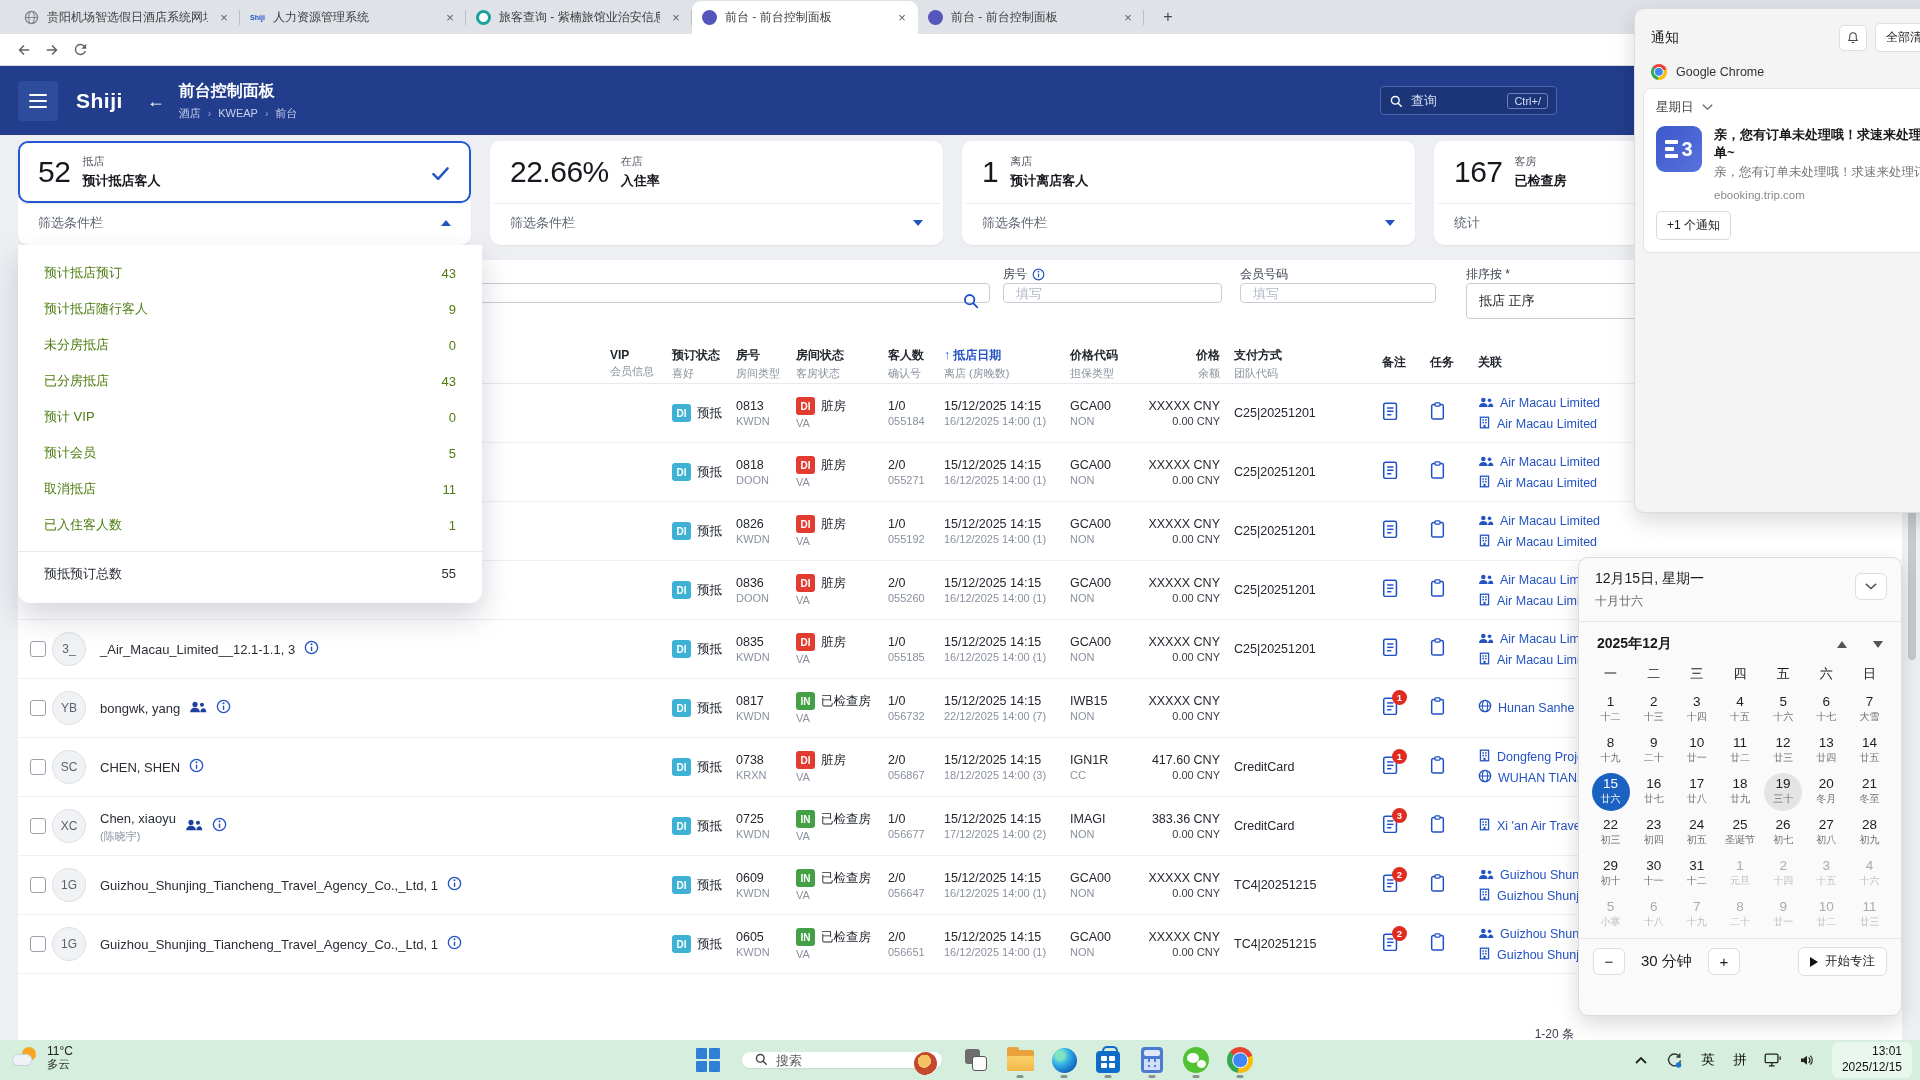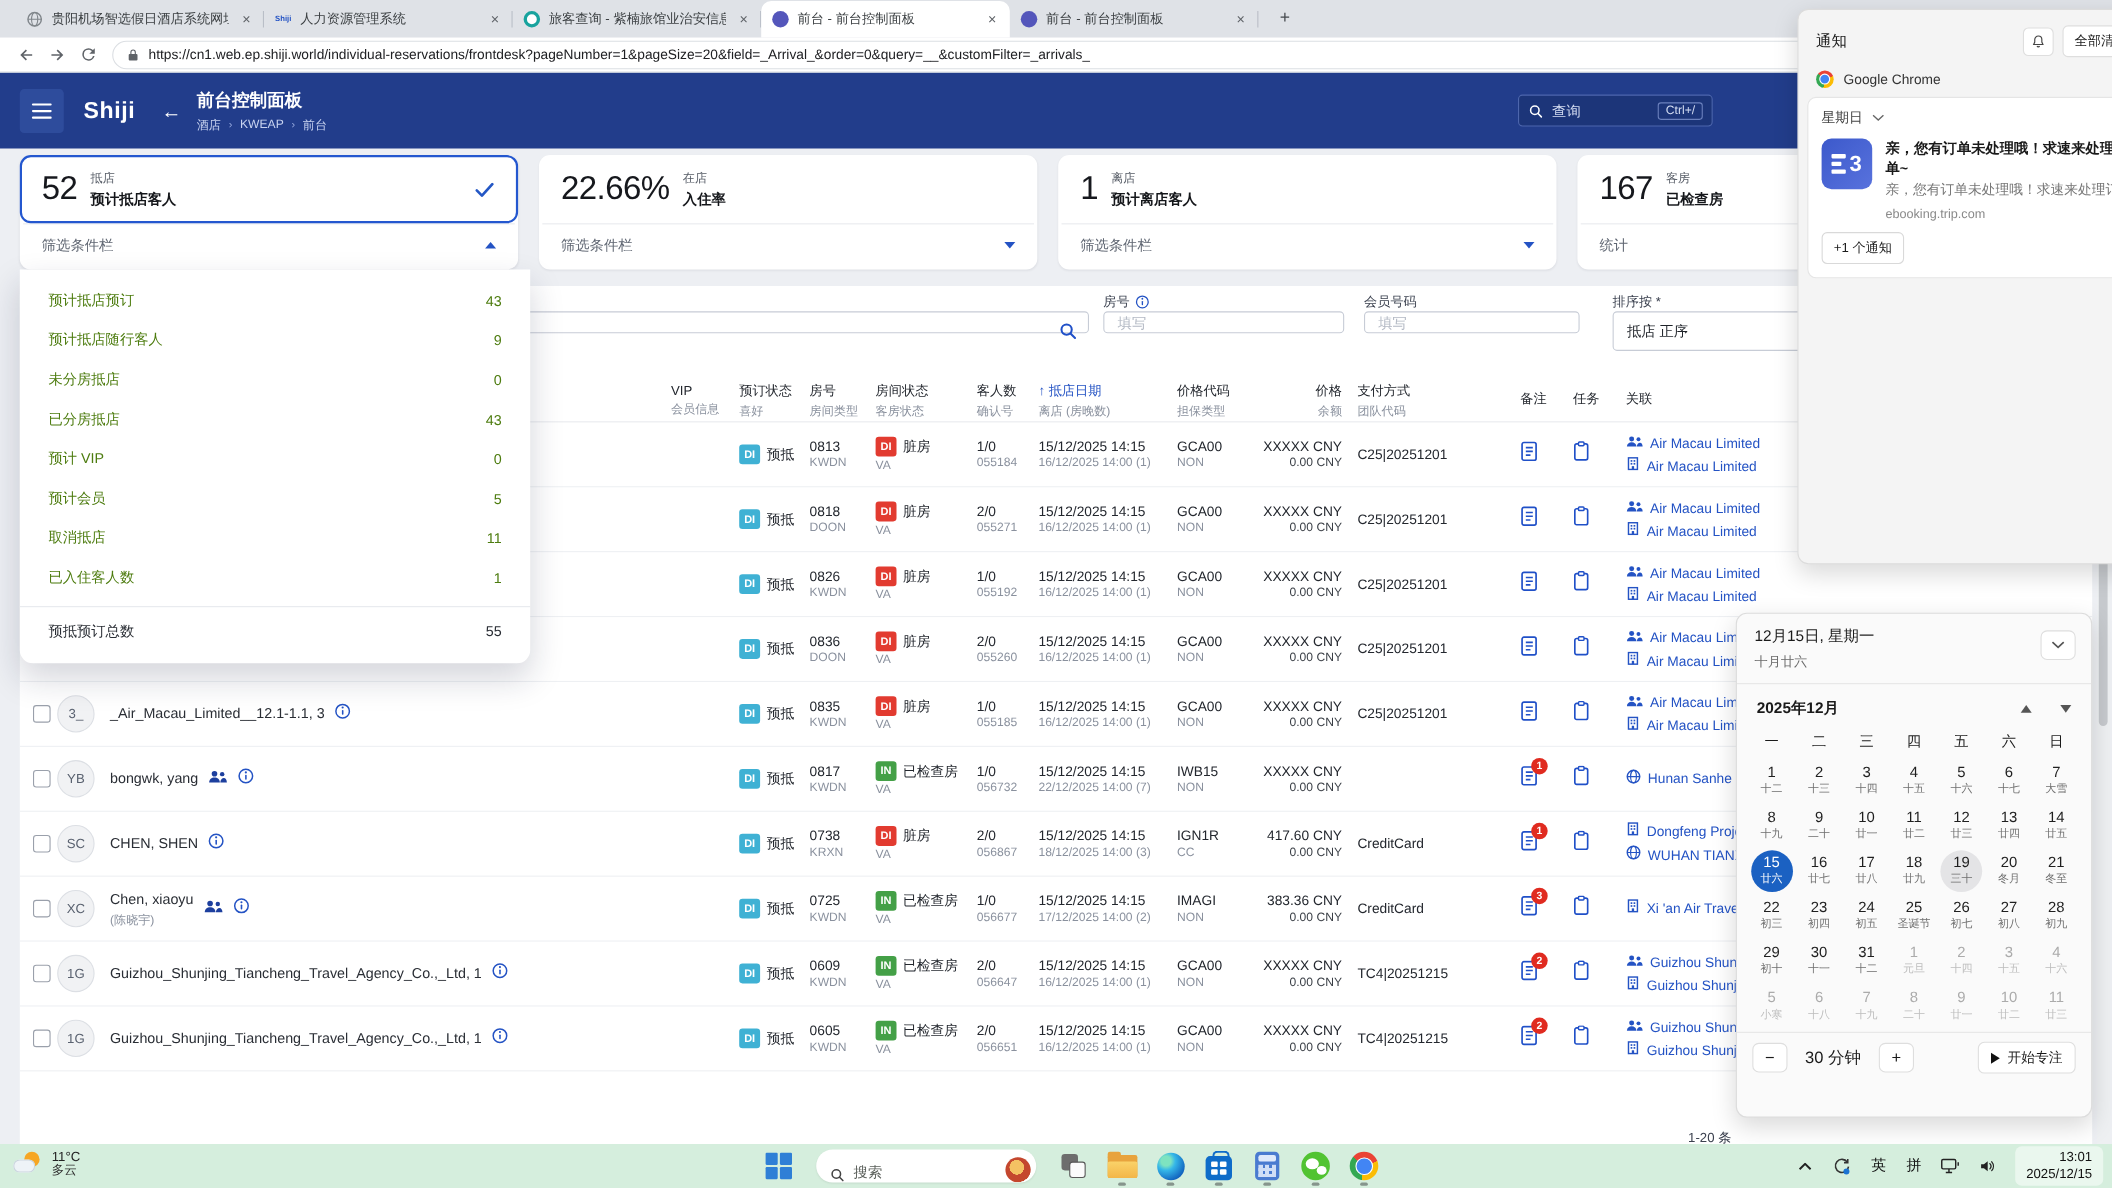--- a/index.html
+++ b/index.html
@@ -53,21 +53,21 @@
 .tri.up{border-bottom:6px solid #2453c4}
 
 .content-card{position:absolute;left:18px;top:194px;width:1884px;height:780px;background:#fff;border-radius:8px 8px 0 0;overflow:hidden}
 .flt-label{position:absolute;font-size:12px;color:#3c4250;display:flex;align-items:center;gap:5px}
 .flt-input{position:absolute;height:20px;border:1px solid #c7ccd6;border-radius:4px;background:#fff;font-size:13px;color:#1f2329;padding:0 12px;outline:none}
 .flt-input::placeholder{color:#b3b9c4}
 .flt-select{position:absolute;height:36px;border:1px solid #c7ccd6;border-radius:4px;background:#fff;font-size:13px;color:#1f2329;display:flex;align-items:center;padding:0 12px}
 .srch-ico{position:absolute;left:944px;top:32px}
 .thead,.trow{display:grid;grid-template-columns:34px 48px 510px 62px 64px 60px 92px 56px 126px 64px 100px 148px 48px 48px minmax(0,1fr);align-items:center}
 .thead{position:absolute;left:0;top:84px;width:100%;height:40px;border-bottom:1px solid #e8eaee}
-.th .t{font-size:12px;font-weight:normal;color:#23272e;white-space:nowrap}
+.th .t{font-size:12px;font-weight:bold;color:#23272e;white-space:nowrap}
 .th .b{font-size:11px;color:#8a919e;margin-top:2px;white-space:nowrap}
 .th.sorted .t{color:#2453c4}
 .th.right{text-align:right;padding-right:14px}
 .rows{position:absolute;left:0;top:124px;width:100%}
 .trow{height:59px;border-bottom:1px solid #eef0f3}
 .cell{min-width:0}
 .cell .l1{font-size:12.5px;color:#23272e;white-space:nowrap}
 .cell .l2{font-size:11px;color:#8a919e;margin-top:2px;white-space:nowrap}
 .cell.right{text-align:right;padding-right:14px}
 .cbx{width:16px;height:16px;border:1px solid #9aa0ab;border-radius:3px;background:#fff;margin-left:12px}
@@ -149,21 +149,21 @@
 .taskbar{position:absolute;left:0;top:1040px;width:1920px;height:40px;background:#d5eedd;z-index:40}
 .tb-weather{position:absolute;left:12px;top:4px;display:flex;align-items:center;gap:7px}
 .wicon{width:28px;height:22px;position:relative}
 .wicon .sun{position:absolute;left:10px;top:0;width:14px;height:14px;border-radius:50%;background:#f6a623}
 .wicon .cloud{position:absolute;left:0;top:7px;width:20px;height:12px;border-radius:7px;background:#eef3f7;box-shadow:0 0 0 1px #c9d4dd inset}
 .wtxt .t1{font-size:12px;color:#222;line-height:1.2}
 .wtxt .t2{font-size:11.5px;color:#333;line-height:1.2}
 .tb-center{position:absolute;left:686px;top:0;height:40px;display:flex;align-items:center}
 .startico{width:26px;height:26px;display:grid;grid-template-columns:11px 11px;grid-template-rows:11px 11px;gap:2px;padding:1px}
 .startico i{background:#2f7fd6;border-radius:1px}
-.tb-search{width:200px;height:30px;margin-left:12px;background:#fff;border-radius:15px;display:flex;align-items:flex-end;padding:0 5px 0 12px;gap:8px;box-shadow:0 1px 2px rgba(0,0,0,.08)}
+.tb-search{width:200px;height:16px;margin-left:12px;background:#fff;border-radius:15px;display:flex;align-items:flex-start;padding:0 5px 0 12px;gap:8px;box-shadow:0 1px 2px rgba(0,0,0,.08)}
 .tb-search .ph{font-size:13px;color:#5a5f5a}
 .food{margin-left:auto;width:23px;height:23px;border-radius:50%;background:radial-gradient(circle at 45% 40%,#f4c163 0 35%,#c4472e 36% 72%,#e8e2d2 73% 100%)}
 .tb-apps{display:flex;margin-left:12px}
 .tb-app{width:44px;height:40px;display:flex;align-items:center;justify-content:center;position:relative}
 .tb-app.run::after{content:"";position:absolute;bottom:2px;left:50%;transform:translateX(-50%);width:7px;height:3px;border-radius:2px;background:#86958c}
 .taskview{position:relative;width:24px;height:24px}
 .taskview i{position:absolute;border-radius:3px}
 .taskview i.bk{left:1px;top:1px;width:15px;height:15px;background:#6d6d6d}
 .taskview i.ft{right:1px;bottom:1px;width:15px;height:15px;background:#fbfbfb;border:1.5px solid #585858}
 .folder{position:relative;width:27px;height:21px}
@@ -242,28 +242,20 @@
     <div class="navbtn">
         <svg viewBox="0 0 24 24" width="18" style="transform:scaleX(-1)">
           <path d="M19 11H8.4l4.3-4.3-1.4-1.4L4.6 12l6.7 6.7 1.4-1.4L8.4 13H19z" fill="#5f6368"></path>
         </svg>
       </div>
     <div class="navbtn">
         <svg viewBox="0 0 24 24" width="17">
           <path d="M17.65 6.35A7.95 7.95 0 0 0 12 4a8 8 0 1 0 7.73 10h-2.08A6 6 0 1 1 12 6c1.66 0 3.14.69 4.22 1.78L13 11h7V4z" fill="#5f6368"></path>
         </svg>
       </div>
-    <div class="omnibox">
-      <span style="display:inline-flex">
-          <svg viewBox="0 0 24 24" width="12">
-            <path d="M12 2a5 5 0 0 0-5 5v3H6a2 2 0 0 0-2 2v8a2 2 0 0 0 2 2h12a2 2 0 0 0 2-2v-8a2 2 0 0 0-2-2h-1V7a5 5 0 0 0-5-5zm-3 8V7a3 3 0 1 1 6 0v3z" fill="#5f6368"></path>
-          </svg>
-        </span>
-      <span class="url">https://cn1.web.ep.shiji.world/individual-reservations/frontdesk?pageNumber=1&amp;pageSize=20&amp;field=_Arrival_&amp;order=0&amp;query=__&amp;customFilter=_arrivals_</span>
-    </div>
   </div>
 
   <div class="page">
 
     <div class="app-header">
       <div class="burger">
           <i></i>
           <i></i>
           <i></i>
         </div>

